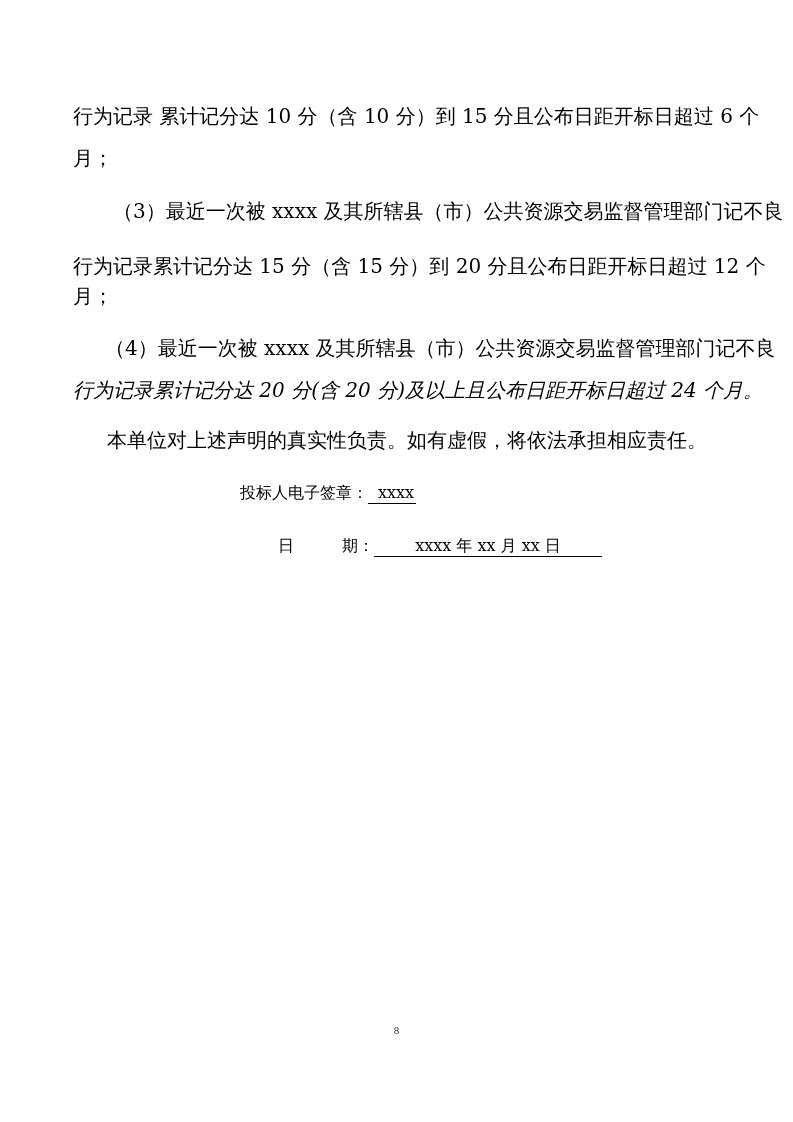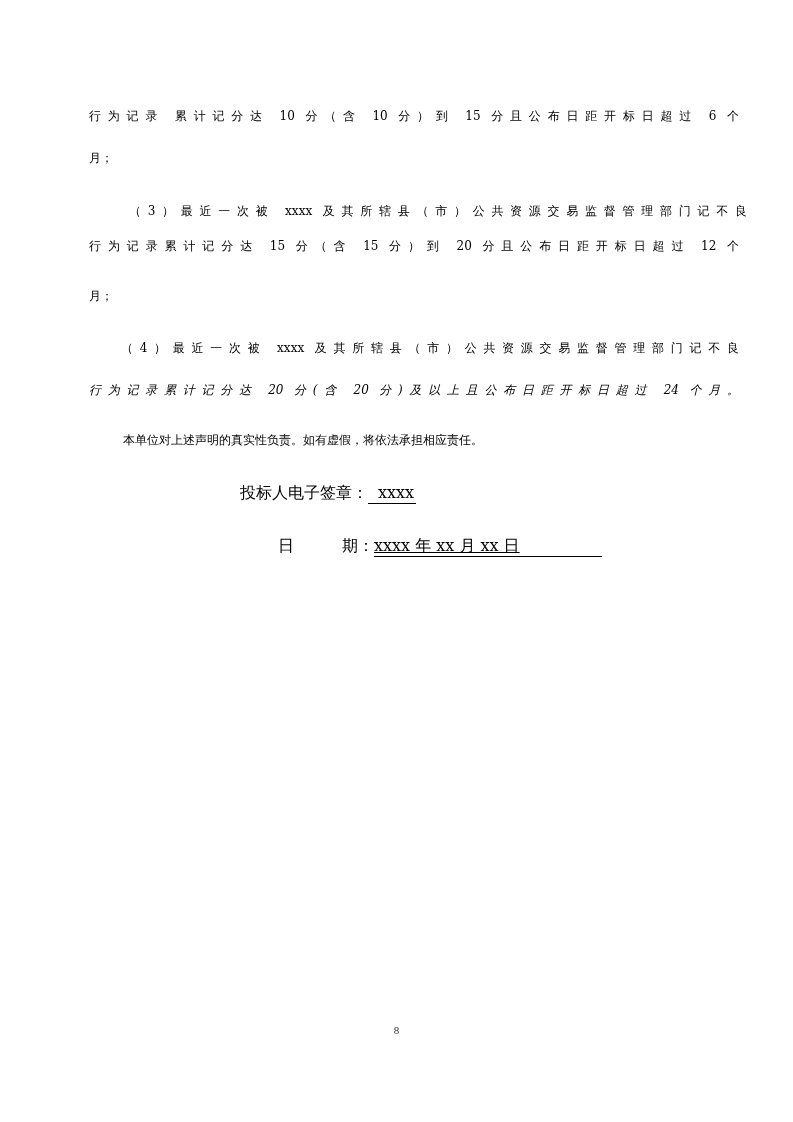--- a/index.html
+++ b/index.html
@@ -1,43 +1,43 @@
 <!DOCTYPE html>
 <html><head>
 <meta charset="utf-8">
 <style>
   html, body { margin: 0; padding: 0; background: #ffffff; }
   body { width: 793px; height: 1122px; position: relative; overflow: hidden;
          font-family: "DejaVu Serif", "Liberation Serif", serif; color: #000; }
-  .line { position: absolute; left: 73px; width: 650px; font-size: 12px; line-height: 20px;
-          white-space: nowrap; margin-left: 16px; }
+  .line { position: absolute; left: 73px; width: 650px; font-size: 20px; line-height: 20px;
+          white-space: nowrap; }
   .justify { text-align: justify; text-align-last: justify; }
   .sig { position: absolute; font-size: 16px; line-height: 20px; white-space: nowrap; }
   .ul { display: inline-block; border-bottom: 1px solid #000; }
   .pagenum { position: absolute; left: 0; width: 793px; top: 1024px; text-align: center;
              font-size: 11px; color: #333; font-family: "Liberation Serif", serif; }
 </style>
 </head>
 <body>
 
 <div>
   <div class="line justify" style="top:106px;">行为记录 累计记分达 10 分（含 10 分）到 15 分且公布日距开标日超过 6 个</div>
   <div class="line" style="top:148px;">月；</div>
 
   <div class="line justify" style="top:201px; left:113px; width:618px;">（3）最近一次被 xxxx 及其所辖县（市）公共资源交易监督管理部门记不良</div>
-  <div class="line justify" style="top:236px;">行为记录累计记分达 15 分（含 15 分）到 20 分且公布日距开标日超过 12 个</div>
+  <div class="line justify" style="top:256px;">行为记录累计记分达 15 分（含 15 分）到 20 分且公布日距开标日超过 12 个</div>
   <div class="line" style="top:286px;">月；</div>
 
   <div class="line justify" style="top:338px; left:105px; width:618px;">（4）最近一次被 xxxx 及其所辖县（市）公共资源交易监督管理部门记不良</div>
   <div class="line justify" style="top:380px;font-style:italic;">行为记录累计记分达 20 分(含 20 分)及以上且公布日距开标日超过 24 个月。</div>
 
   <div class="line" style="top:430px; left:107px; width:560px;">本单位对上述声明的真实性负责。如有虚假，将依法承担相应责任。</div>
 
   <div class="sig" style="top:483px; left:240px;text-align:center;">
     <span>投标人电子签章：</span><span class="ul" style="padding:0 2px 0 10px;">xxxx</span>
   </div>
 
   <div class="sig" style="top:536px; left:278px;">
-    <span>日　　　期：</span><span class="ul" style="width:228px; text-align:left;text-decoration:underline;">xxxx 年 xx 月 xx 日</span>
+    <span>日　　　期：</span><span class="ul" style="width:228px; text-align:center;">xxxx 年 xx 月 xx 日</span>
   </div>
 
   <div class="pagenum">8</div>
 </div>
 
 </body></html>

